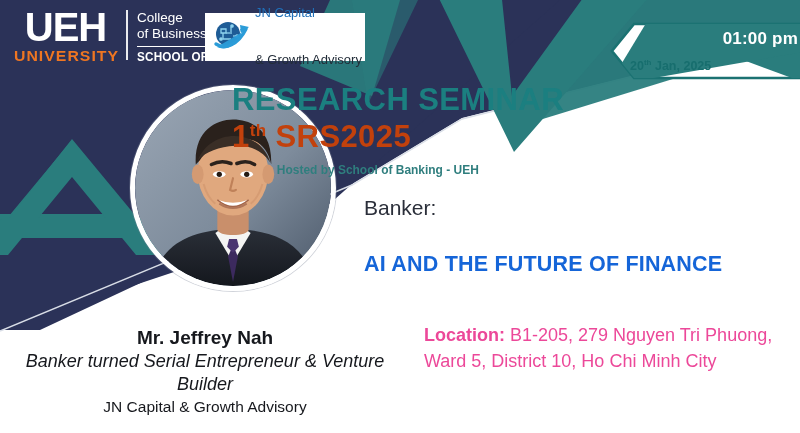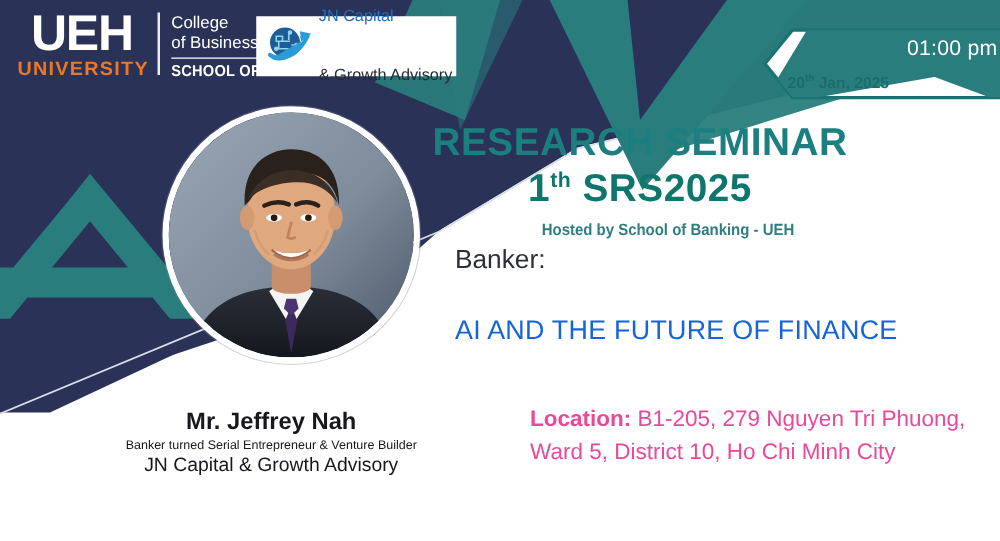--- a/index.html
+++ b/index.html
@@ -52,74 +52,74 @@
   .jn-mark{width:38px;height:34px;flex:0 0 38px;}
   .jn-text{display:flex;flex-direction:column;line-height:1.12;}
   .jn-l1{color:#1f6fb8;font-size:13px;font-weight:500;}
   .jn-l2{color:#222c38;font-size:13px;font-weight:500;white-space:nowrap;margin-top:32px;}
 
   
   .ribbon{position:absolute;left:608px;top:20px;width:200px;height:64px;z-index:7;}
   .ribbon svg{display:block;}
   .ribbon-time{
     position:absolute;right:10px;top:9px;
-    color:#ffffff;font-size:17px;font-weight:normal;letter-spacing:.2px;
+    color:#ffffff;font-size:17px;font-weight:bold;letter-spacing:.2px;
   }
   .ribbon-date{
     position:absolute;left:22px;top:38px;
     color:#176e6e;font-size:12.5px;font-weight:bold;white-space:nowrap;
   }
   .ribbon-date sup{font-size:8px;vertical-align:super;}
 
   
   .headline{
-    position:absolute;right:8px;top:98px;width:560px;
-    text-align:center;z-index:5;
+    position:absolute;right:8px;top:84px;width:560px;
+    text-align:left;z-index:5;
   }
   .h-main{
     color:#1b7f80;font-size:31px;font-weight:bold;letter-spacing:.4px;
     line-height:1.06;
   }
   .h-sub{
-    color:#0f766e;font-size:31px;font-weight:bold;letter-spacing:.4px;
+    color:#c2410c;font-size:31px;font-weight:bold;letter-spacing:.4px;
     line-height:1.18;margin-top:2px;
   }
   .h-sub sup{font-size:17px;vertical-align:super;}
   .h-host{
     color:#2f7e7e;font-size:13px;font-weight:bold;margin-top:7px;
     transform:scaleX(.92);transform-origin:right center;white-space:nowrap;
   }
 
   
   .topic-label{
     position:absolute;left:364px;top:196px;
     color:#2b2f3a;font-size:21px;z-index:5;
   }
   .topic-value{
     position:absolute;left:364px;top:252px;
-    color:#1565d8;font-size:21.5px;font-weight:normal;letter-spacing:.2px;z-index:5;
+    color:#1565d8;font-size:21.5px;font-weight:bold;letter-spacing:.2px;z-index:5;
   }
 
   
   .portrait{
     position:absolute;left:130px;top:85px;width:206px;height:206px;
     border-radius:50%;
     border:5px solid #ffffff;
     box-sizing:border-box;
     overflow:hidden;z-index:4;
     box-shadow:0 0 0 1px rgba(120,130,150,.35);
   }
   .portrait svg{display:block;width:100%;height:100%;}
 
   
   .speaker{
-    position:absolute;left:0px;top:326px;width:410px;text-align:center;z-index:5;margin-left:12px;
+    position:absolute;left:0px;top:326px;width:410px;text-align:center;z-index:5;
   }
   .sp-name{color:#16181d;font-size:19px;font-weight:bold;line-height:1.25;}
-  .sp-role{color:#16181d;font-size:10px;line-height:1.3;}
+  .sp-role{color:#16181d;font-size:18px;line-height:1.3;font-style:italic;}
   .sp-org{color:#16181d;font-size:15.5px;line-height:1.3;}
 
   
   .location{
     position:absolute;left:424px;top:323px;width:360px;z-index:5;
     color:#ec4899;font-size:18px;line-height:1.42;
   }
   .location b{font-weight:bold;}
 </style>
 </head>

